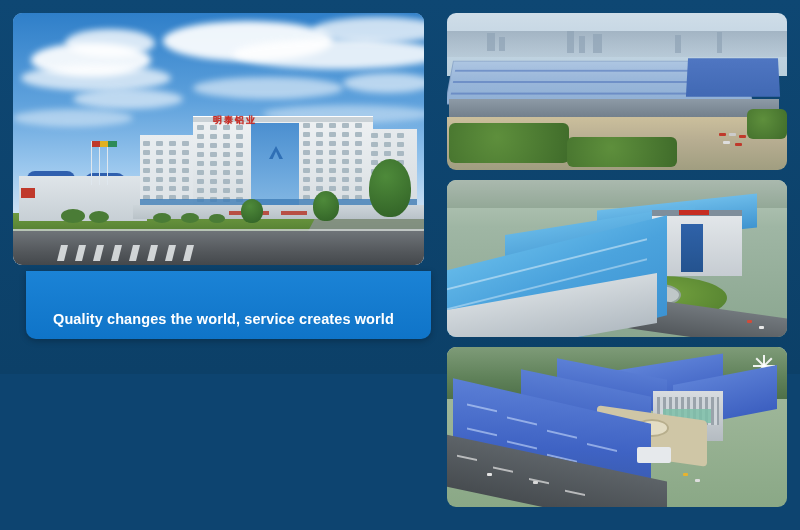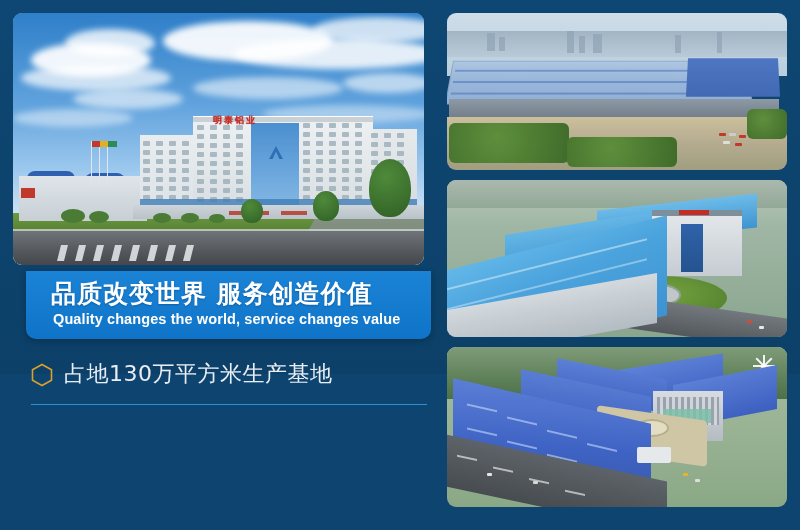--- a/index.html
+++ b/index.html
@@ -511,37 +511,27 @@
       <div class="crosswalk" style="left:64px"></div>
       <div class="crosswalk" style="left:82px"></div>
       <div class="crosswalk" style="left:100px"></div>
       <div class="crosswalk" style="left:118px"></div>
       <div class="crosswalk" style="left:136px"></div>
       <div class="crosswalk" style="left:154px"></div>
       <div class="crosswalk" style="left:172px"></div>
     </div>
 
     <div class="slogan">
-      <div class="slogan-cn">品质改变世界  服务创造价值</div>
-      <div class="slogan-en">Quality changes the world, service changes value</div>
+      <div class="slogan-en">Quality changes the world, service creates world</div>
     </div>
 
     <div class="features">
 
 
 
-      <div class="feature-row">
-        <span class="hexagon">
-          <svg width="22" height="24" viewBox="0 0 22 24">
-            <polygon points="11,1.5 20.5,6.75 20.5,17.25 11,22.5 1.5,17.25 1.5,6.75" fill="none" stroke="#d9a02b" stroke-width="1.6"></polygon>
-          </svg>
-        </span>
-        <span class="feature-text">占地130万平方米生产基地</span>
-        <span class="divider"></span>
-      </div>
 
     </div>
   </div>
 
   <div class="right-col">
 
     <div class="rphoto r1">
       <div class="a1-sky"></div>
       <div class="a1-city">
         <div class="citybox" style="left:40px;top:2px;width:8px;height:18px"></div>

